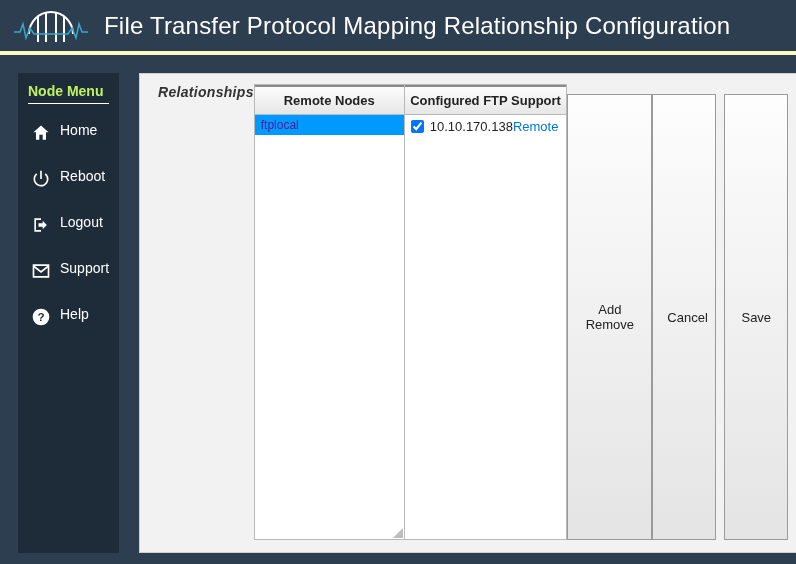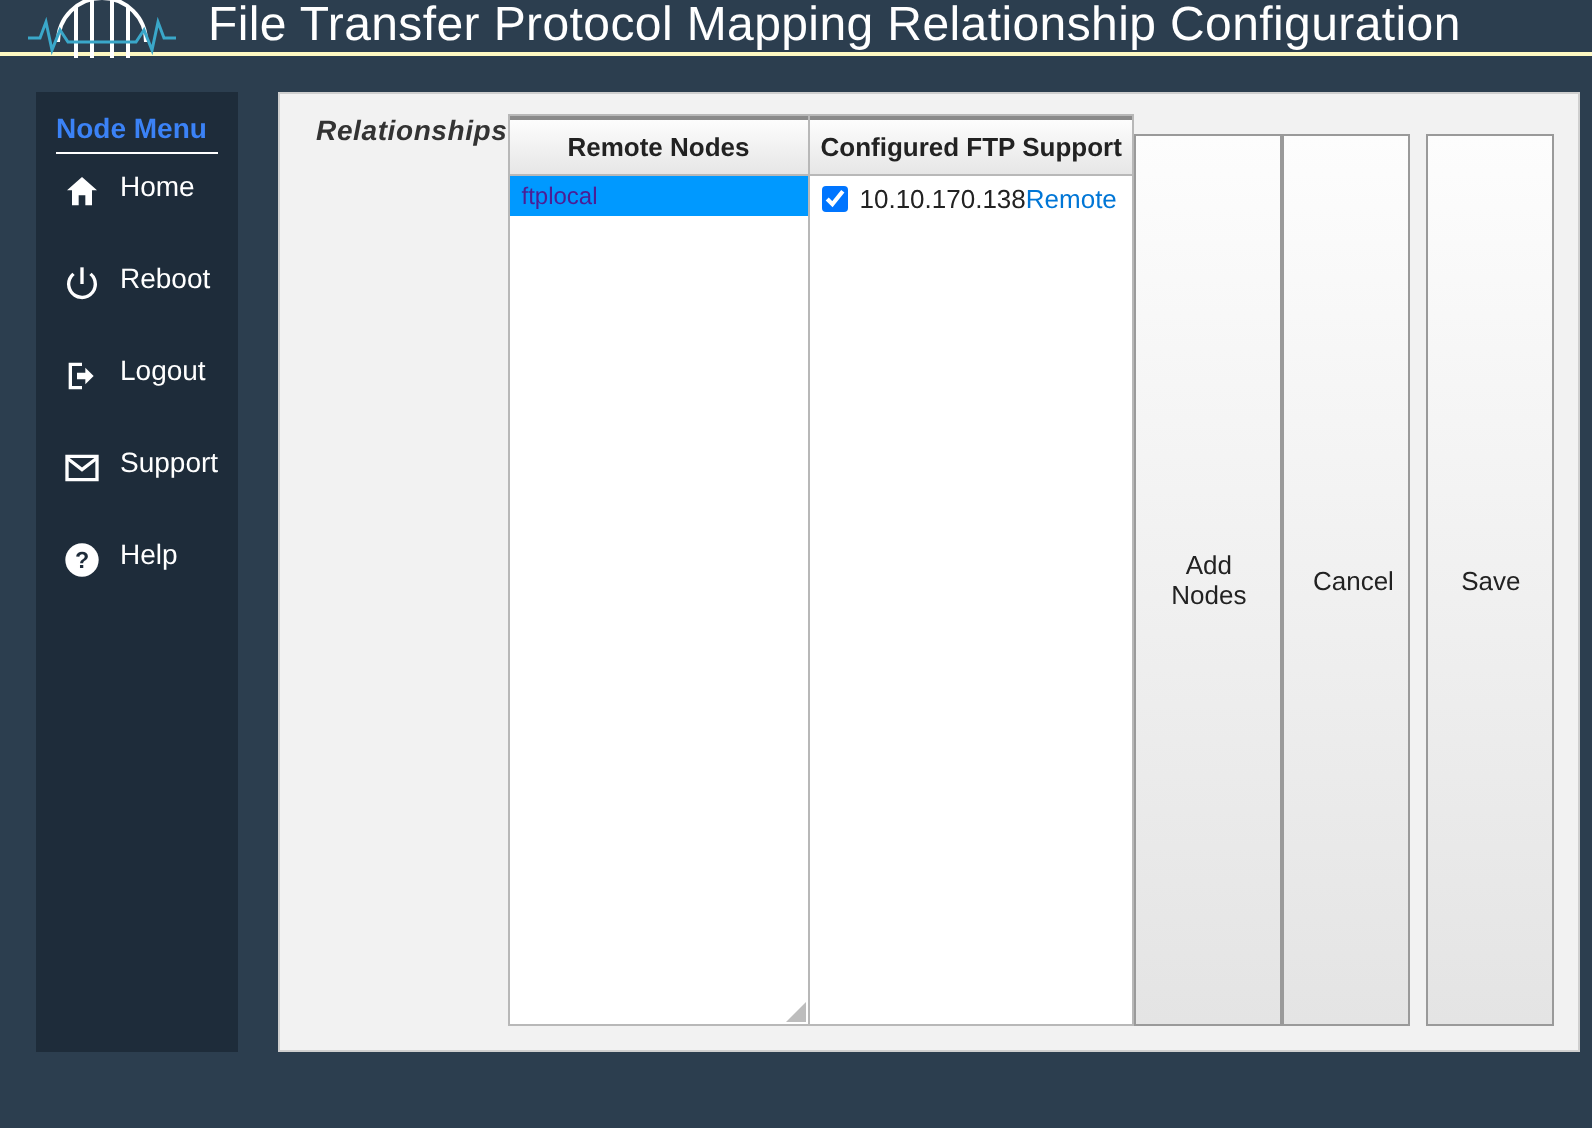--- a/index.html
+++ b/index.html
@@ -6,23 +6,23 @@
   body {
     font-family: "Segoe UI", Arial, sans-serif;
     background: #2c3e4f;
     width: 796px;
     height: 564px;
     overflow: hidden;
   }
   .header {
     display: flex;
     align-items: center;
-    height: 28px;
+    height: 55px;
     padding: 0 12px;
-    border-bottom: 2px solid #fef9c3;
+    border-bottom: 4px solid #fef9c3;
   }
   .logo {
     width: 78px;
     height: 40px;
     display: flex;
     align-items: center;
     justify-content: center;
   }
   .logo svg { display: block; }
   .page-title {
@@ -36,26 +36,26 @@
     display: flex;
     padding: 18px 18px 18px 18px;
     gap: 20px;
   }
   .sidebar {
     width: 128px;
     background: #1e2c3a;
     padding: 10px 10px 14px 10px;
   }
   .sidebar-title {
-    color: #3b82f6;
+    color: #bef264;
     font-weight: 600;
     font-size: 14px;
     border-bottom: 1px solid #fff;
     padding-bottom: 4px;
-    margin-bottom: 0;
+    margin-bottom: 10px;
   }
   .menu-item {
     display: flex;
     gap: 8px;
     color: #fff;
     font-size: 14px;
     padding: 8px 0 8px 2px;
     cursor: pointer;
     margin-bottom: 8px;
   }
@@ -270,19 +270,19 @@
           <div class="server-row">
             <input type="checkbox" checked="" style="">
             <span class="server-ip">10.10.170.138</span>
             <span class="remove-link">Remote</span>
           </div>
         </div>
       </div>
     </div>
 
     <div class="footer-buttons">
-      <button class="btn">Add Nodes</button>
+      <button class="btn">Add Remove</button>
       <div class="spacer"></div>
       <button class="btn">Cancel</button>
       <button class="btn">Save</button>
     </div>
   </div>
 </div>
 
 </body></html>

